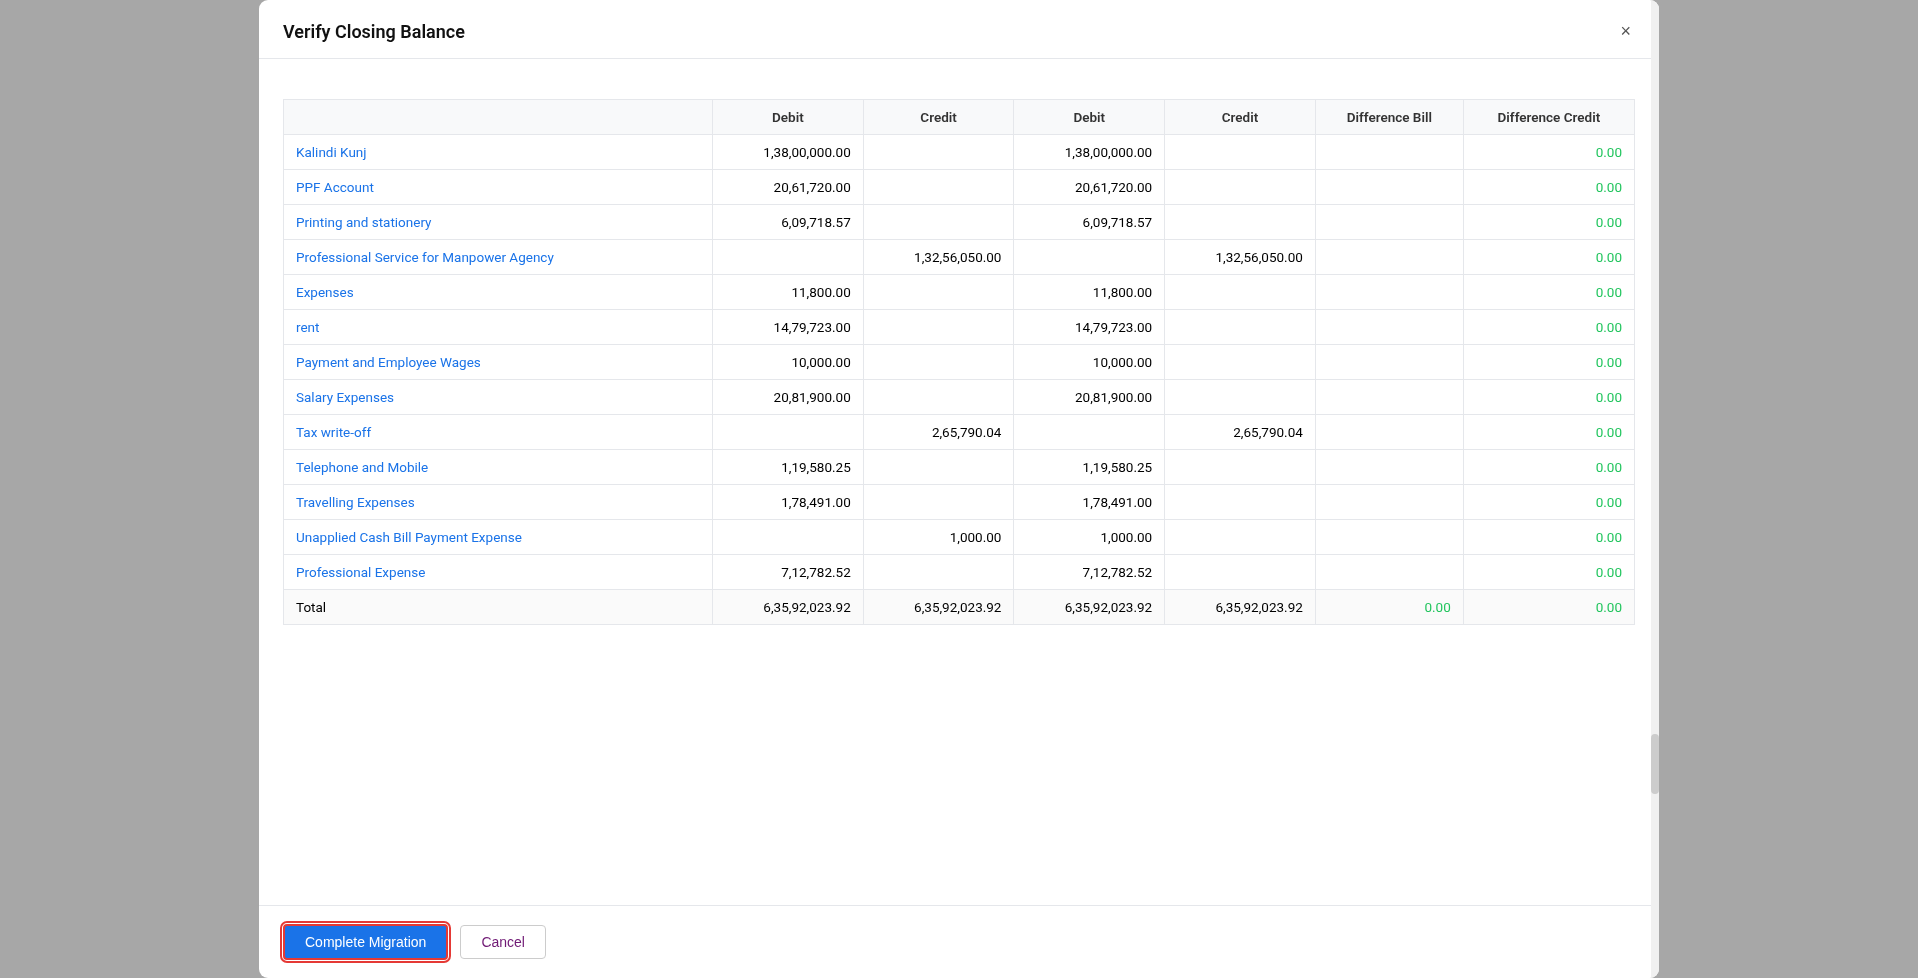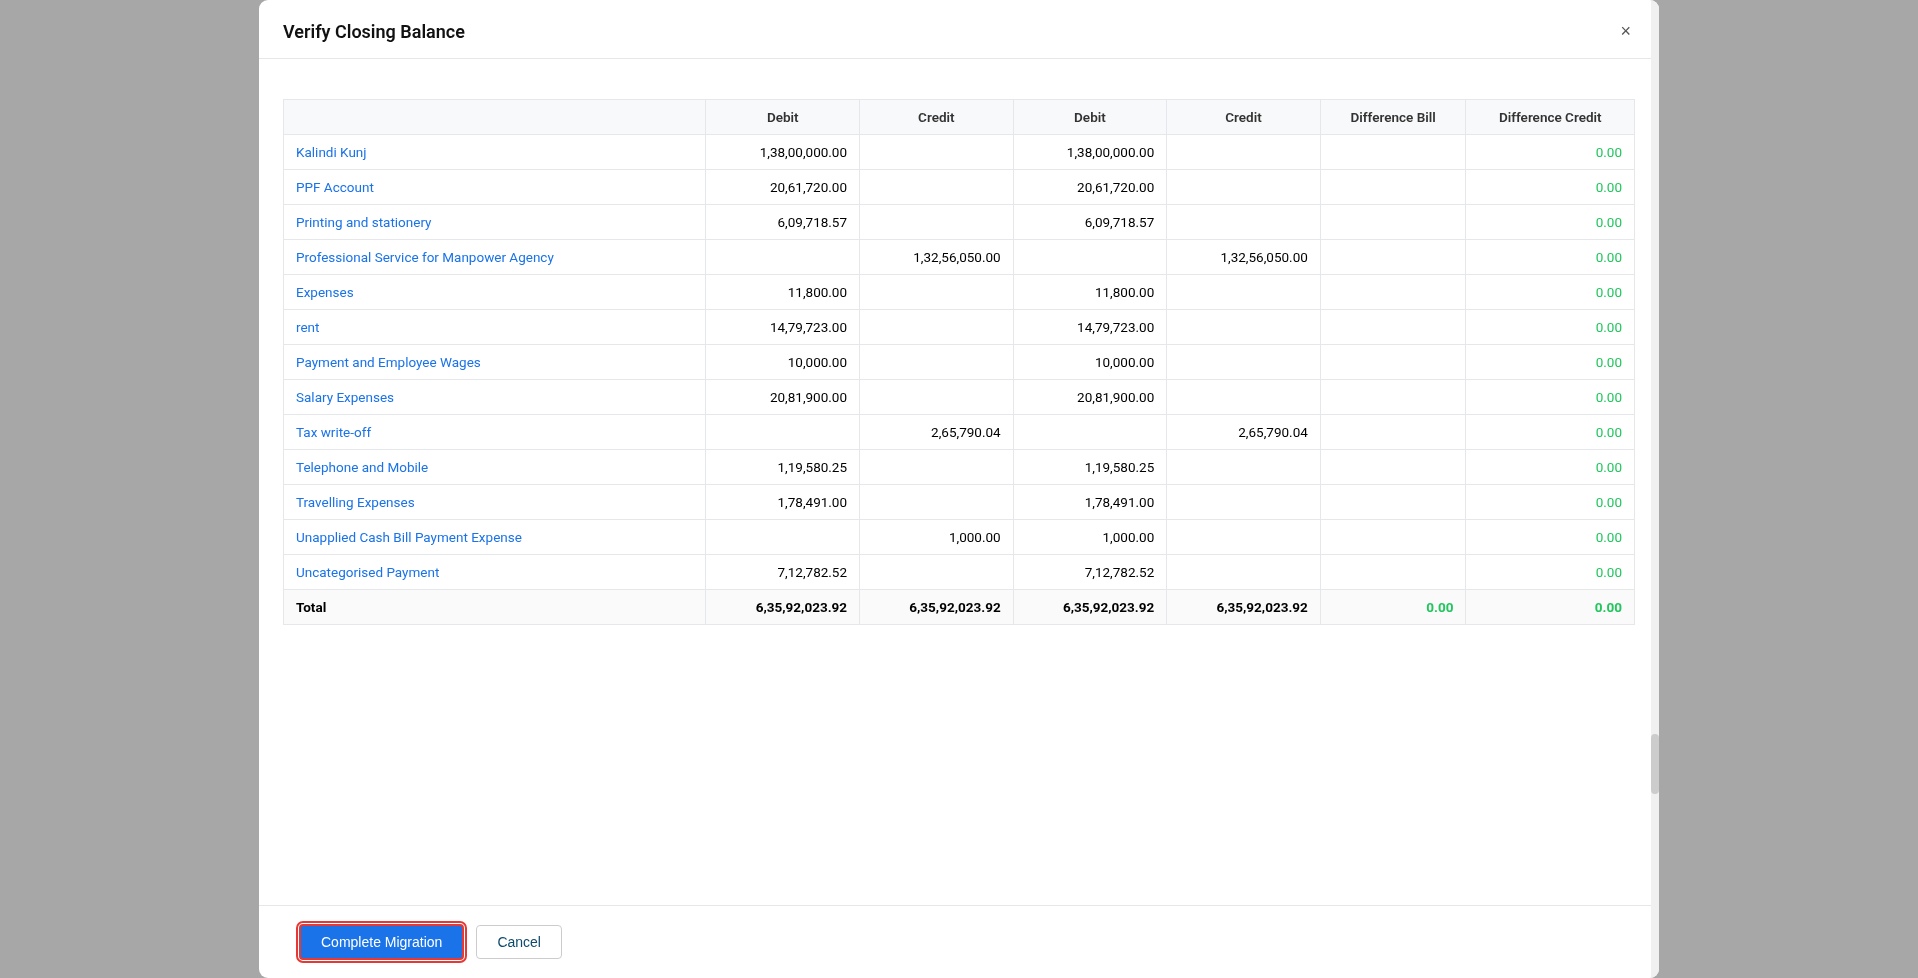--- a/index.html
+++ b/index.html
@@ -88,46 +88,46 @@
     }
     .link-cell {
       color: #1a73e8;
       cursor: pointer;
       text-align: left;
     }
     .green-val {
       color: #22c55e;
     }
     .total-row td {
-      font-weight: 700;
+      font-weight: 400;
       background: #fafafa;
     }
     .modal-footer {
-      padding: 18px 40px;
+      padding: 18px 24px;
       border-top: 1px solid #e5e7eb;
       display: flex;
       align-items: center;
       gap: 12px;
       flex-shrink: 0;
     }
     .btn-primary {
       background: #1a73e8;
       color: #fff;
       border: 2px solid #e53935;
       border-radius: 4px;
       padding: 8px 20px;
       font-size: 14px;
       font-weight: 500;
       cursor: pointer;
       outline: 2px solid #e53935;
       outline-offset: 1px;
     }
     .btn-secondary {
       background: #fff;
-      color: #0c4a6e;
+      color: #701a75;
       border: 1px solid #ccc;
       border-radius: 4px;
       padding: 8px 20px;
       font-size: 14px;
       cursor: pointer;
     }
     .scrollbar-track {
       position: absolute;
       right: 0;
       top: 0;
@@ -273,21 +273,21 @@
               <tr>
                 <td class="link-cell">Unapplied Cash Bill Payment Expense</td>
                 <td></td>
                 <td>1,000.00</td>
                 <td>1,000.00</td>
                 <td></td>
                 <td class="green-val"></td>
                 <td class="green-val">0.00</td>
               </tr>
               <tr>
-                <td class="link-cell">Uncategorised Payment</td>
+                <td class="link-cell">Professional Expense</td>
                 <td>7,12,782.52</td>
                 <td></td>
                 <td>7,12,782.52</td>
                 <td></td>
                 <td class="green-val"></td>
                 <td class="green-val">0.00</td>
               </tr>
               <tr class="total-row">
                 <td>Total</td>
                 <td>6,35,92,023.92</td>

